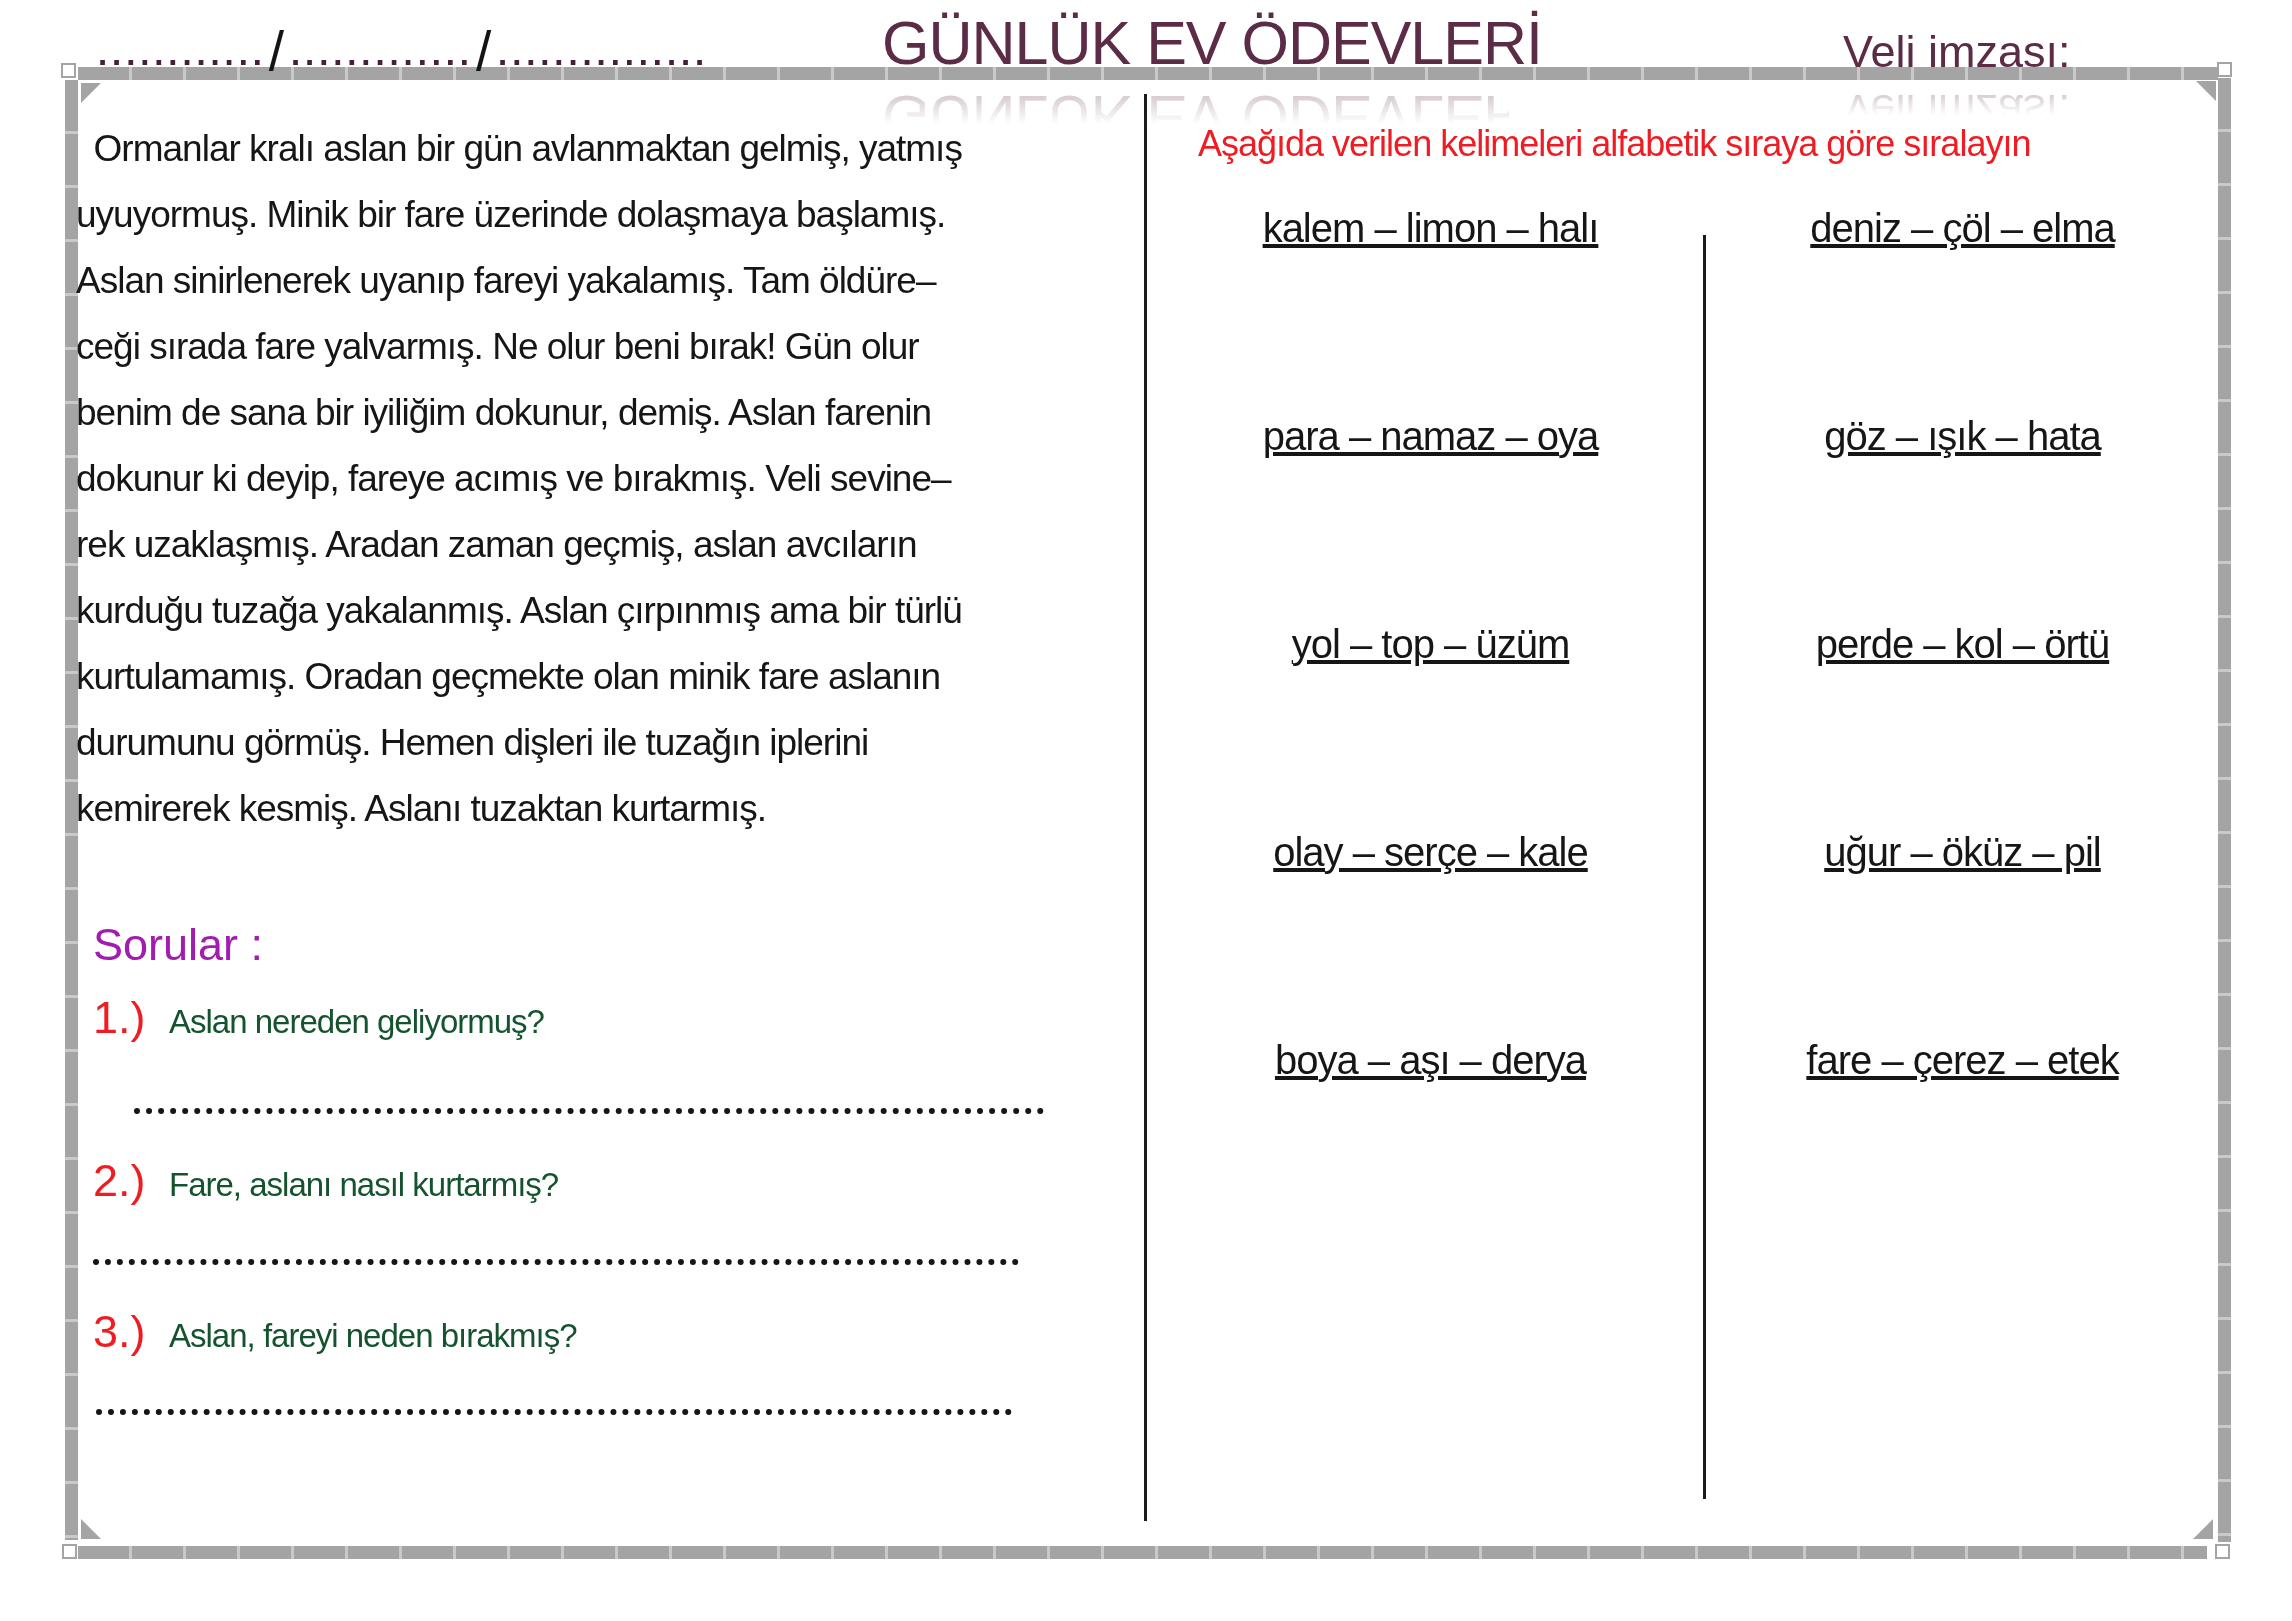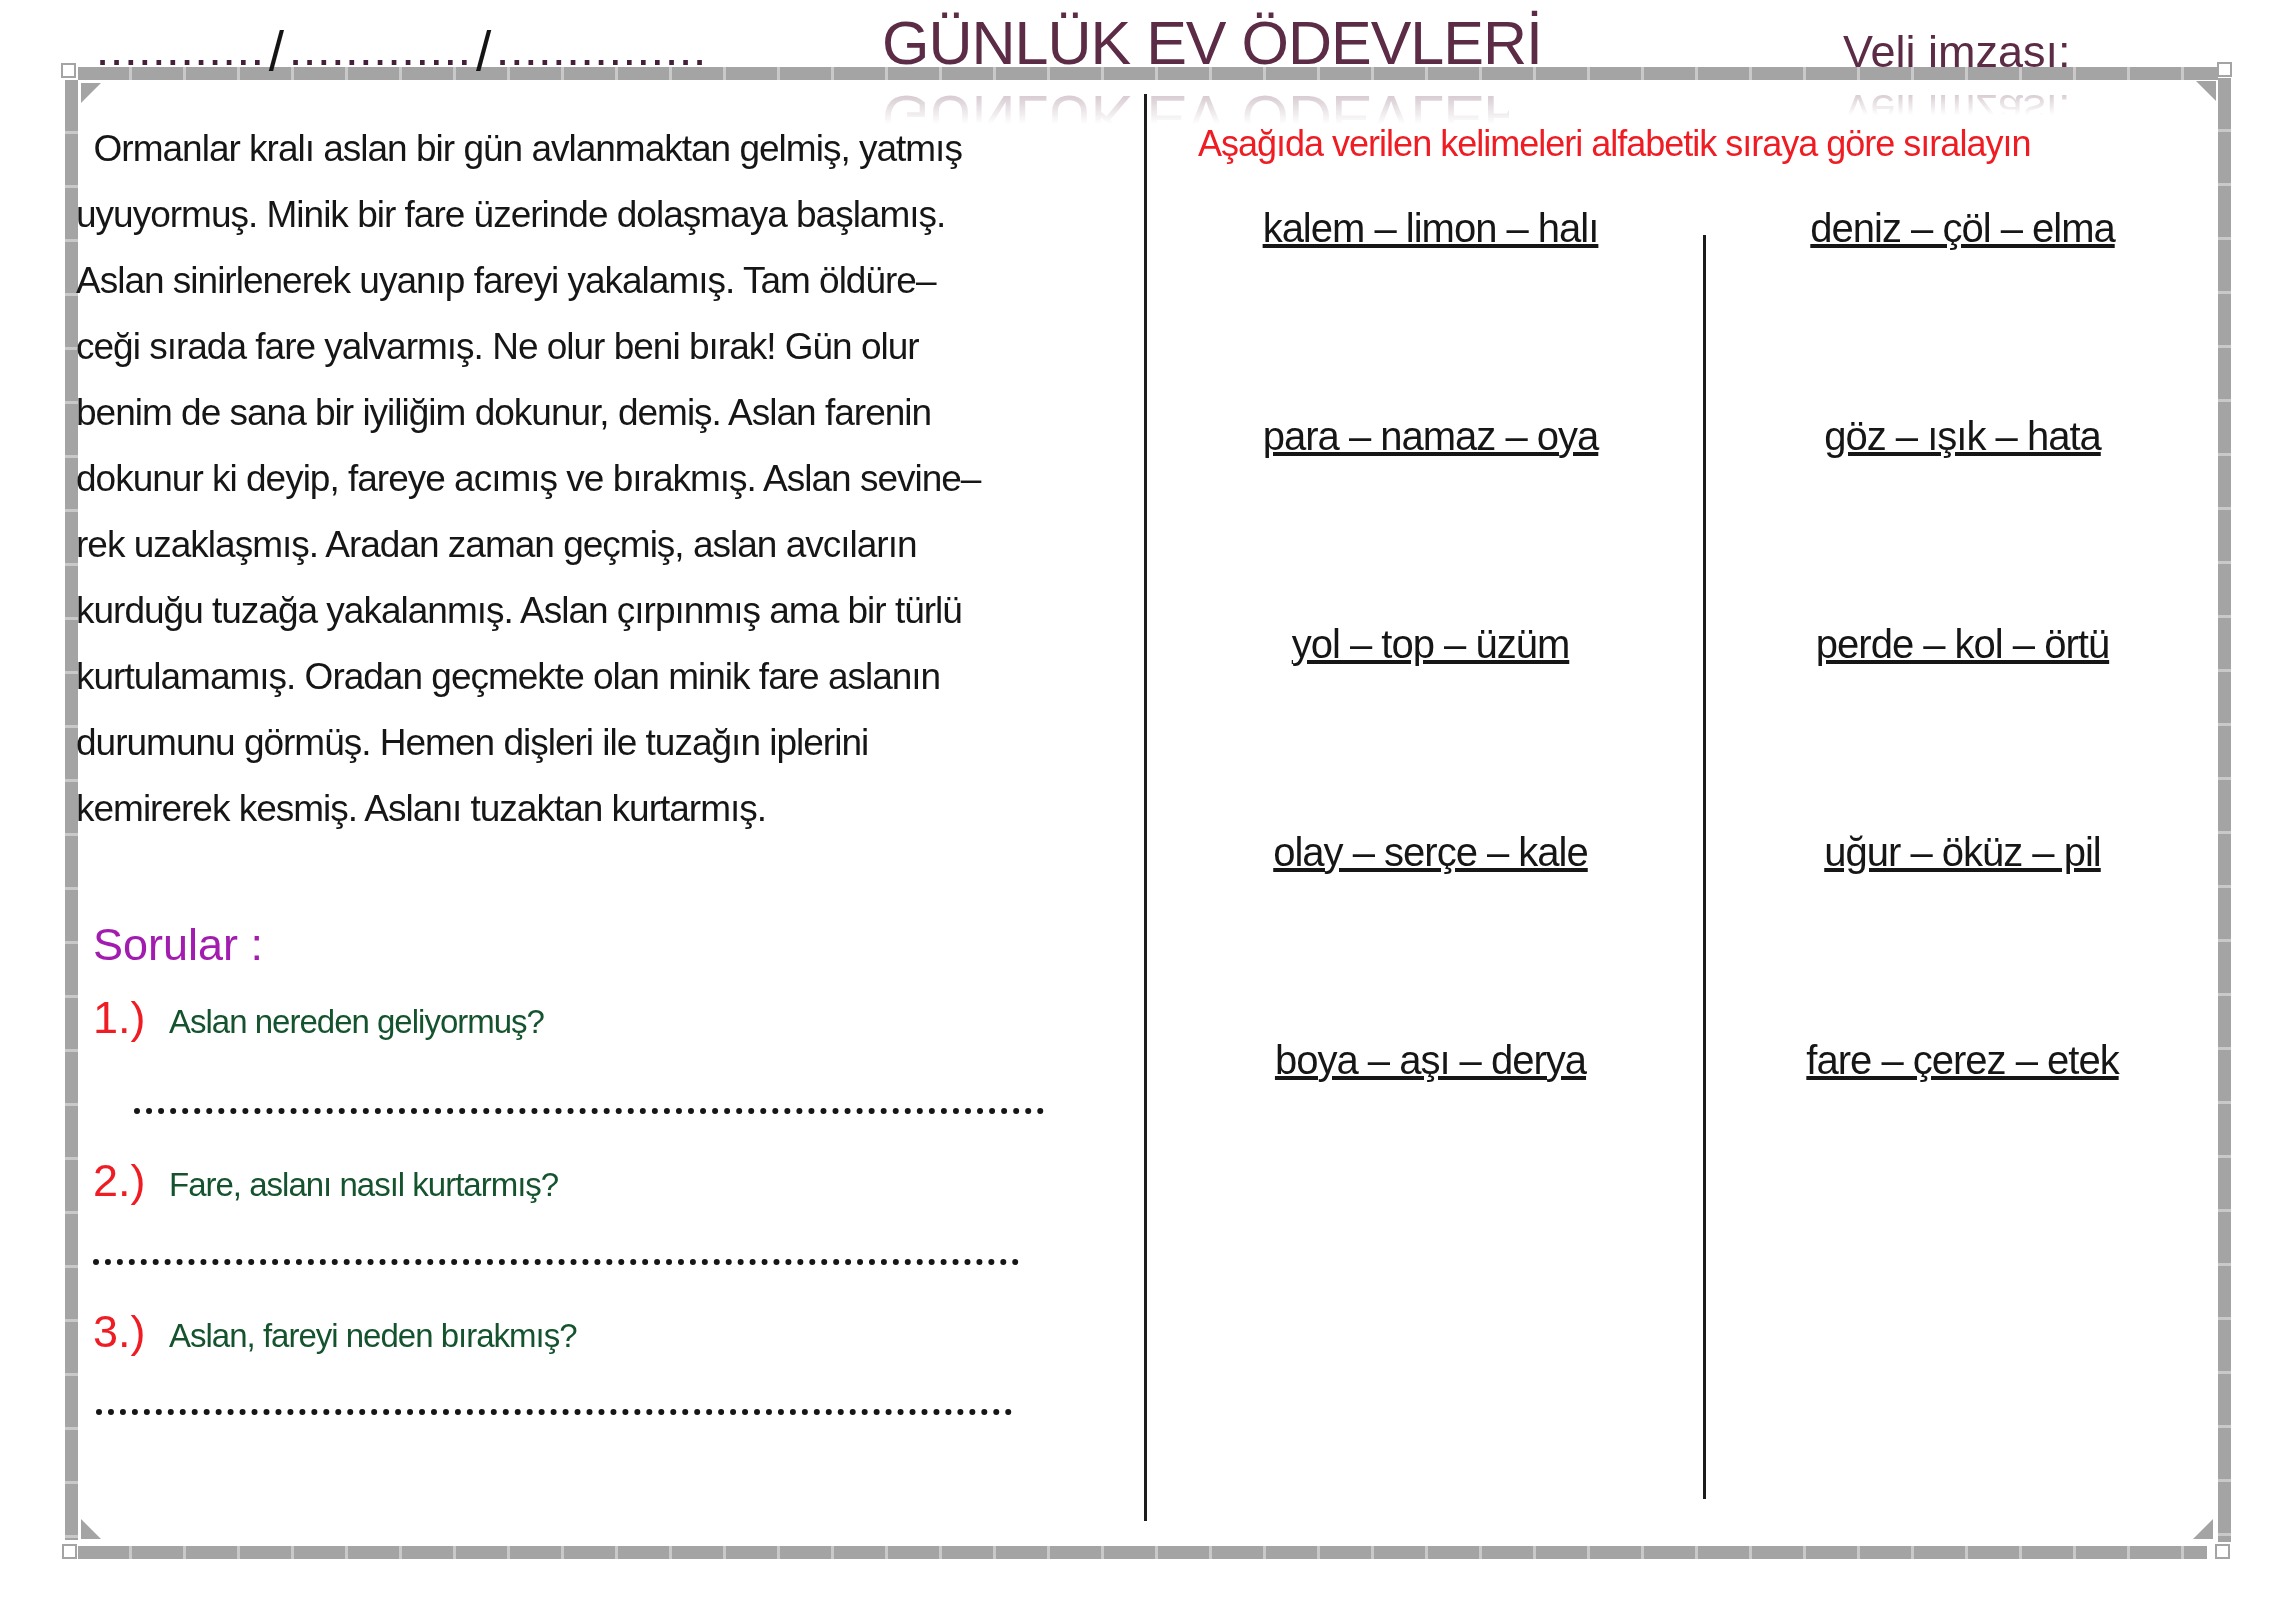--- a/index.html
+++ b/index.html
@@ -109,21 +109,21 @@
 
   <div class="divider main"></div>
   <div class="divider cols"></div>
 
   <div class="story">
     <div class="line indent">Ormanlar kralı aslan bir gün avlanmaktan gelmiş, yatmış</div>
     <div class="line">uyuyormuş. Minik bir fare üzerinde dolaşmaya başlamış.</div>
     <div class="line">Aslan sinirlenerek uyanıp fareyi yakalamış. Tam öldüre–</div>
     <div class="line">ceği sırada fare yalvarmış. Ne olur beni bırak! Gün olur</div>
     <div class="line">benim de sana bir iyiliğim dokunur, demiş. Aslan farenin</div>
-    <div class="line">dokunur ki deyip, fareye acımış ve bırakmış. Aslan sevine–</div>
+    <div class="line">dokunur ki deyip, fareye acımış ve bırakmış. Veli sevine–</div>
     <div class="line">rek uzaklaşmış. Aradan zaman geçmiş, aslan avcıların</div>
     <div class="line">kurduğu tuzağa yakalanmış. Aslan çırpınmış ama bir türlü</div>
     <div class="line">kurtulamamış. Oradan geçmekte olan minik fare aslanın</div>
     <div class="line">durumunu görmüş. Hemen dişleri ile tuzağın iplerini</div>
     <div class="line">kemirerek kesmiş. Aslanı tuzaktan kurtarmış.</div>
   </div>
 
   <div class="sorular">Sorular :</div>
 
   <div class="question q1">

